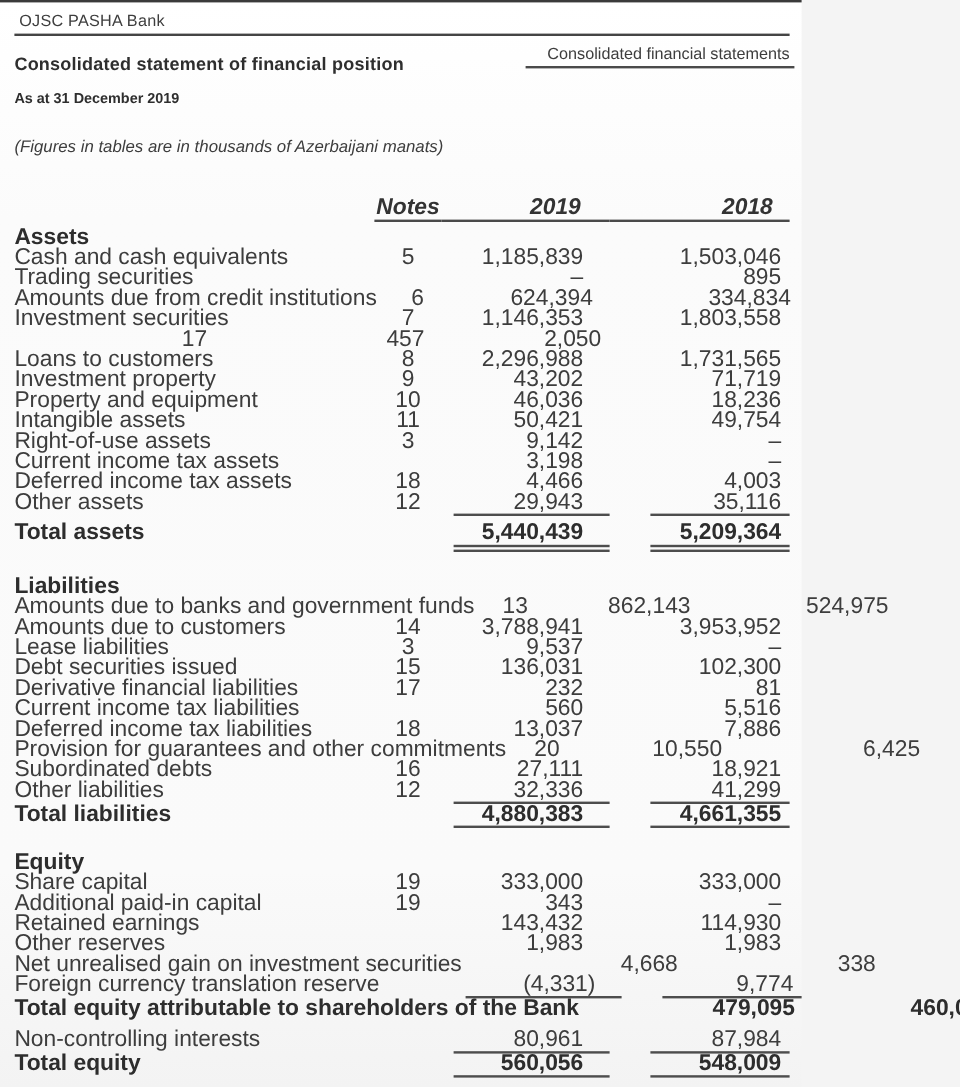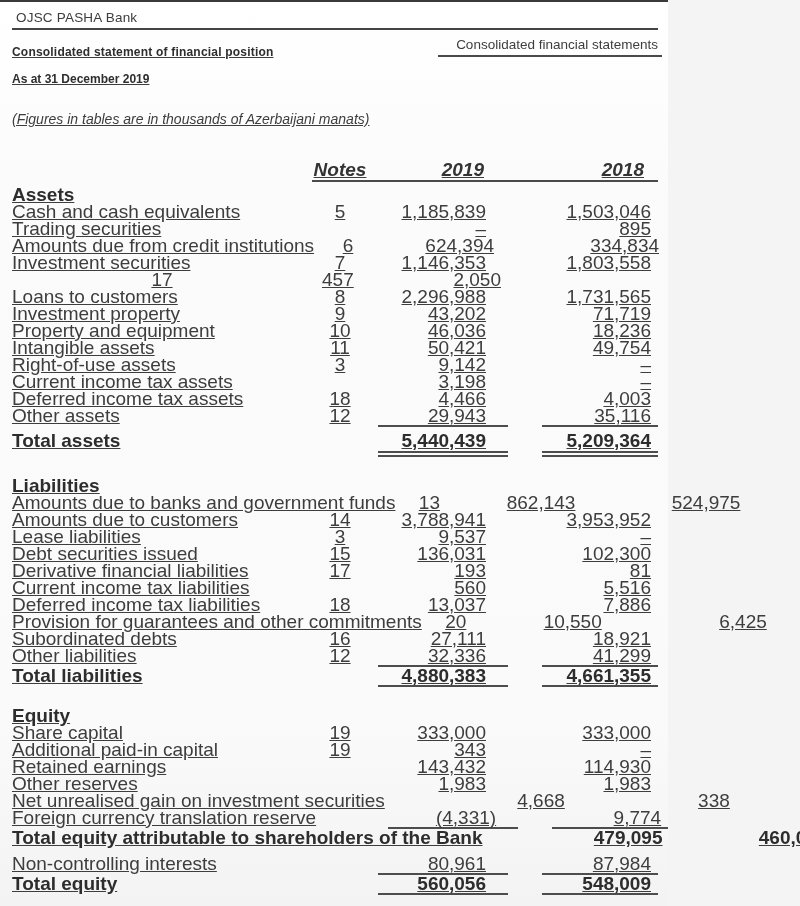--- a/index.html
+++ b/index.html
@@ -9,42 +9,41 @@
     background: #f4f4f4;
     font-family: "Liberation Sans", "DejaVu Sans", sans-serif;
     color: #3d3d3d;
   }
   .page {
     width: 668px; height: 906px;
     background: linear-gradient(180deg, #ffffff 0%, #fbfbfb 20%, #fafafa 80%, #f3f3f3 100%);
     border-top: 2px solid #3a3a3a;
     padding: 6px 10px 0 12px;
     position: relative;
-    text-decoration: underline;
   }
 
   
   .tophdr {
     position: relative;
     border-bottom: 2px solid #444;
     padding-bottom: 4px;
     height: 22px;
     font-size: 13.5px;
   }
   .tophdr .hleft { position: absolute; left: 4px; top: 2px; letter-spacing: .2px; }
   .tophdr .hright {
     position: absolute; right: -4px; top: 7px;
     padding: 0 4px 3px 18px;
     border-bottom: 2px solid #4a4a4a;
     background: transparent;
     margin-top: 22px;
   }
 
   
-  .title   { margin-top: 15px; font-size: 12px; font-weight: bold; color: #2e2e2e; letter-spacing: .2px; }
+  .title   { margin-top: 15px; font-size: 15px; font-weight: bold; color: #2e2e2e; letter-spacing: .2px; }
   .subtitle{ margin-top: 13px; font-size: 12px; font-weight: bold; color: #2e2e2e; }
   .figures-note { margin-top: 25px; font-size: 14px; font-style: italic; color: #3d3d3d; }
 
   
   .fin-table { margin-top: 34px; }
   .trow, .thead-row {
     display: grid;
     grid-template-columns: 1fr 56px 140px 150px;
     align-items: baseline;
     min-height: 17px;
@@ -312,21 +311,21 @@
           </div>
     <div class="c-v2">
             <span class="vline">102,300</span>
           </div>
   </div>
 
   <div class="trow">
     <div class="c-label">Derivative financial liabilities</div>
     <div class="c-note">17</div>
     <div class="c-v1">
-            <span class="vline">193</span>
+            <span class="vline">232</span>
           </div>
     <div class="c-v2">
             <span class="vline">81</span>
           </div>
   </div>
 
   <div class="trow">
     <div class="c-label">Current income tax liabilities</div>
     <div class="c-note"></div>
     <div class="c-v1">

